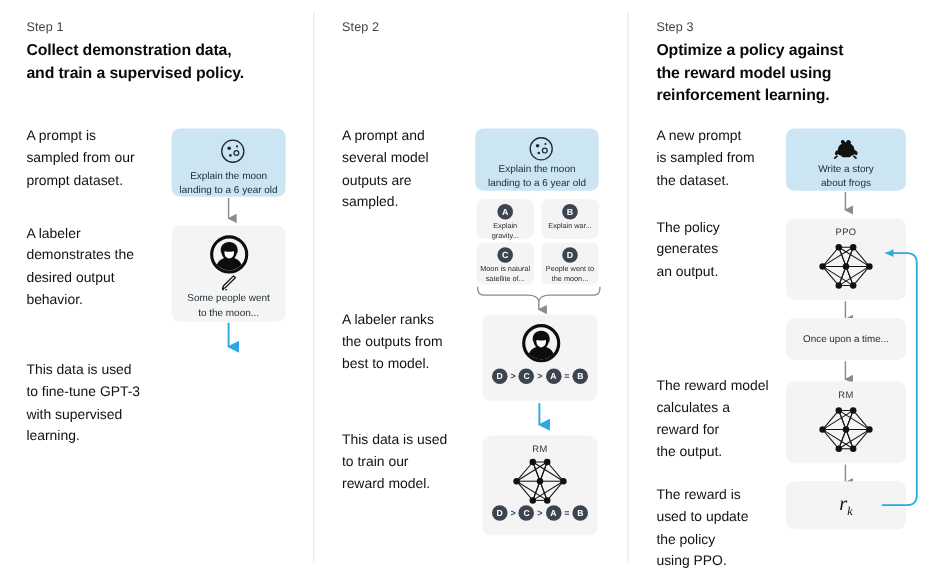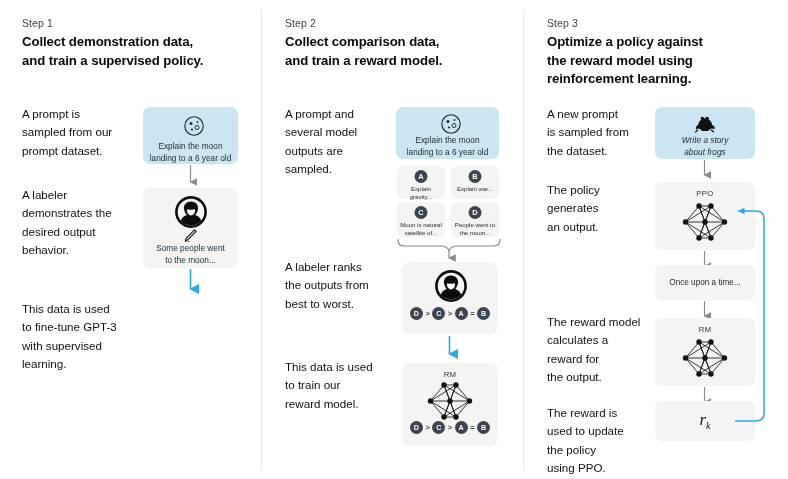--- a/index.html
+++ b/index.html
@@ -239,30 +239,28 @@
     </div>
 
     <svg class="abs" style="left:185px; top:269px;" width="12" height="28">
       <line x1="5.5" y1="0" x2="5.5" y2="20" stroke="#29abe2" stroke-width="1.6" marker-end="url(#mk-blue)"></line>
     </svg>
 
   </div>
 
   <div class="column col2">
     <div class="step-label">Step 2</div>
-    <div class="step-title" style="white-space:pre-line">Collect comparison data,
-and train a reward model.</div>
 
     <div class="para" style="top:105px; white-space:pre-line">A prompt and
 several model
 outputs are
 sampled.</div>
     <div class="para" style="top:258px; white-space:pre-line">A labeler ranks
 the outputs from
-best to worst.</div>
+best to model.</div>
     <div class="para" style="top:358px; white-space:pre-line">This data is used
 to train our
 reward model.</div>
 
     <div class="box blue" style="left:133px; top:107px; width:103px; height:52px;">
       <svg class="abs" style="left:43.5px; top:6px;" width="18" height="18">
           <use href="#ico-moon"></use>
         </svg>
       <div class="box-caption" style="top:28px; white-space:pre-line">Explain the moon
 landing to a 6 year old</div>
@@ -342,21 +340,21 @@
 an output.</div>
     <div class="para" style="top:404px; white-space:pre-line">The reward is
 used to update
 the policy
 using PPO.</div>
     <div class="para" style="top:313px; white-space:pre-line">The reward model
 calculates a
 reward for
 the output.</div>
 
-    <div class="box blue" style="left:130px; top:107px; width:100px; height:52px;font-style:italic;">
+    <div class="box blue" style="left:130px; top:107px; width:100px; height:52px;">
       <svg class="abs" style="left:38px; top:6px;" width="24" height="21">
           <use href="#ico-frog"></use>
         </svg>
       <div class="box-caption" style="top:28px; white-space:pre-line">Write a story
 about frogs</div>
     </div>
 
     <svg class="abs" style="left:174px; top:160px;" width="12" height="22">
       <line x1="5.5" y1="0" x2="5.5" y2="15" stroke="#8a8a92" stroke-width="1.2" marker-end="url(#mk-gray)"></line>
     </svg>

